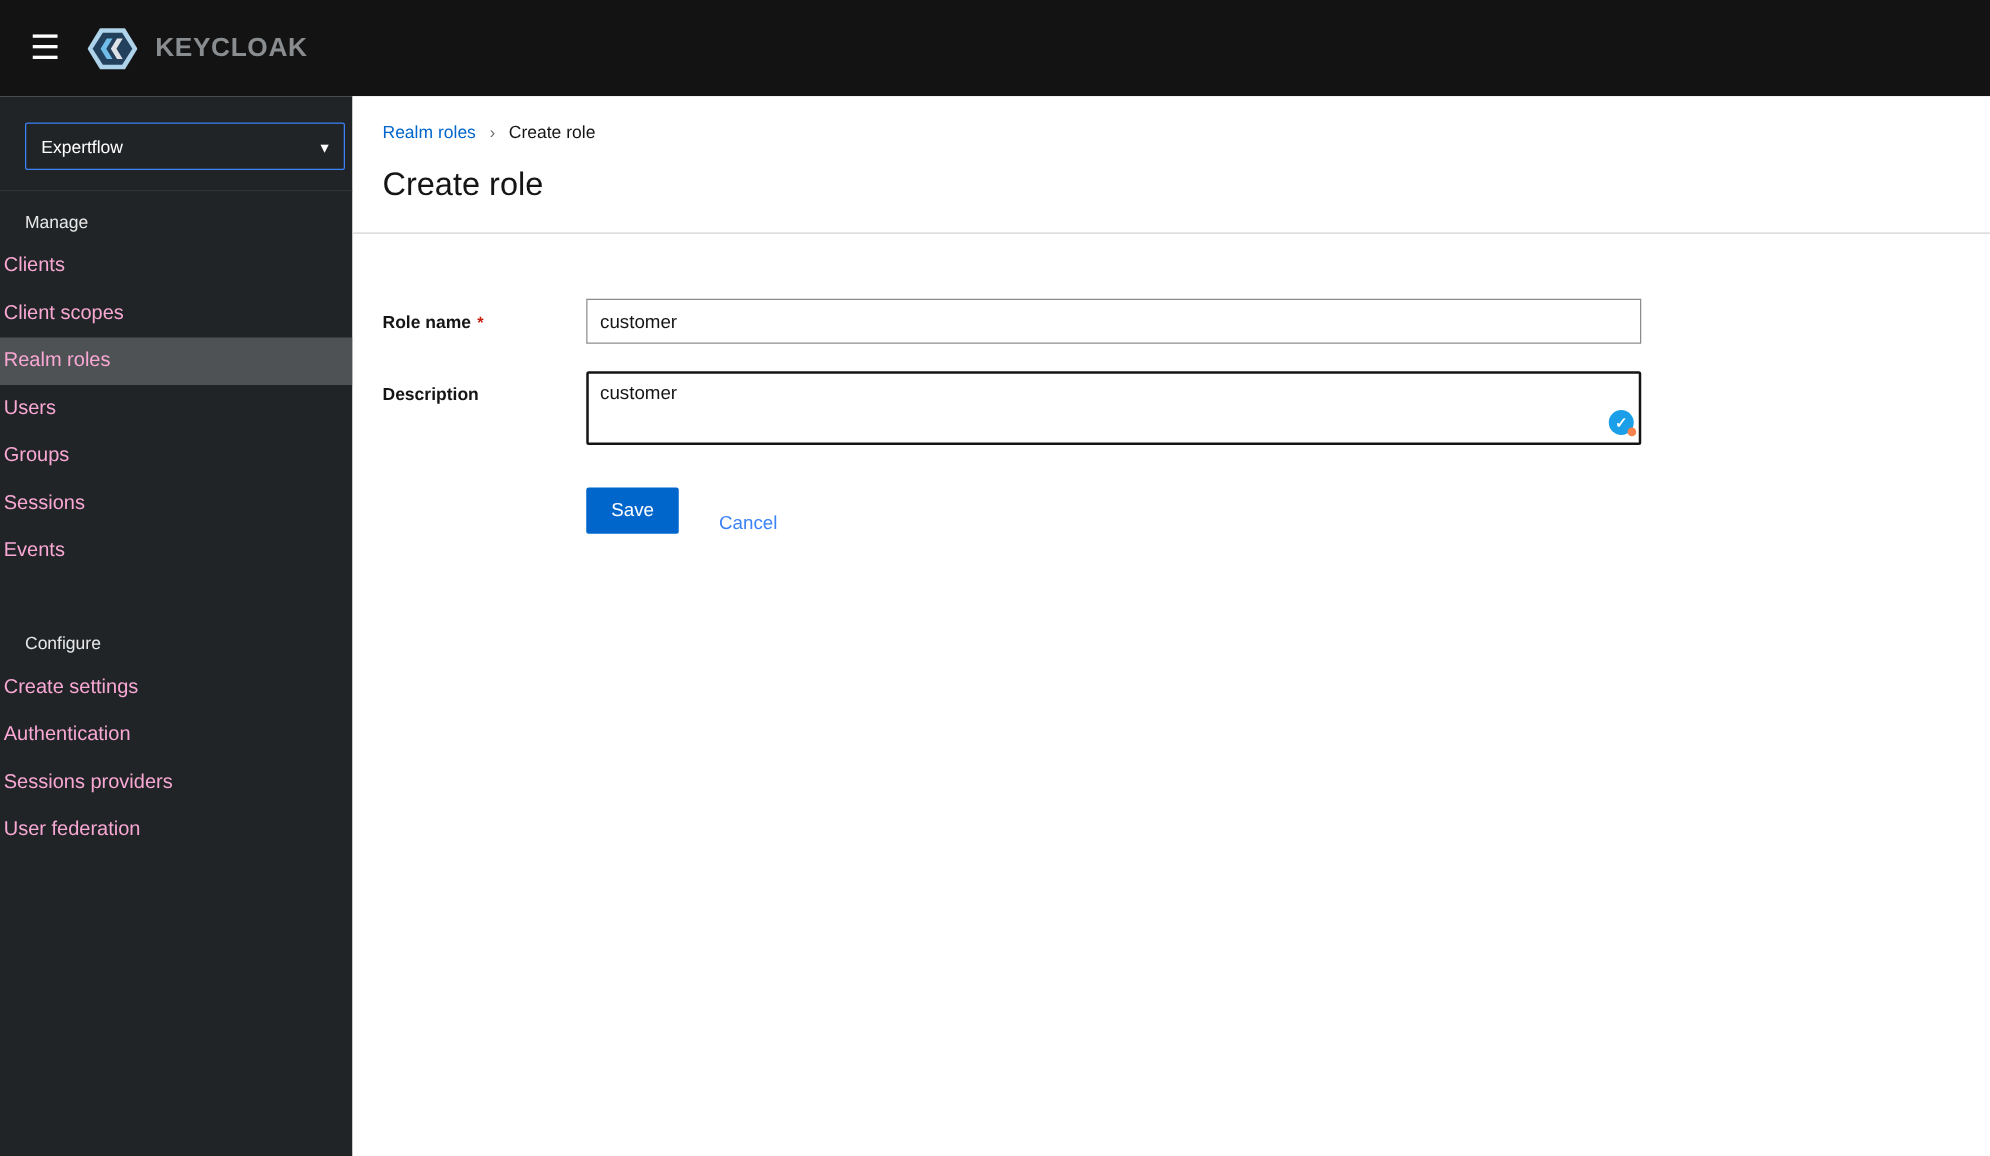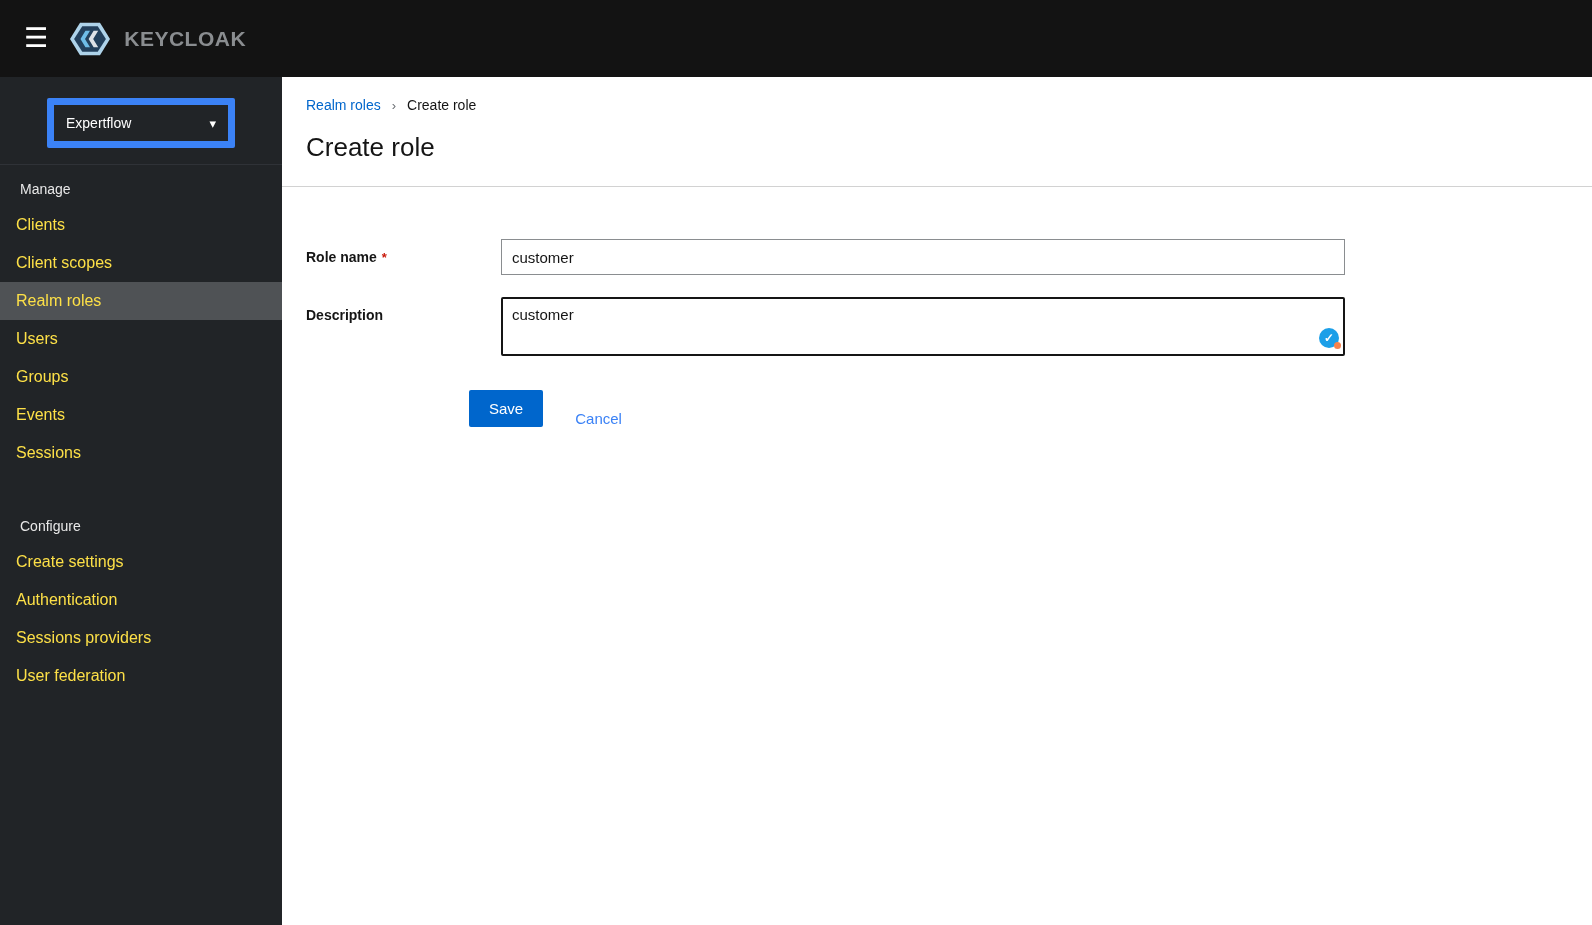--- a/index.html
+++ b/index.html
@@ -46,45 +46,44 @@
   .sidebar {
     width: 282px;
     flex: 0 0 282px;
     background: #212427;
     color: #ffffff;
     display: flex;
     flex-direction: column;
   }
   .realm-select-wrap { padding: 21px 20px 16px; border-bottom: 1px solid #2f3237; }
   .realm-select {
-    width: 188px;
+    width: 256px;
     background: transparent;
-    border: 7px solid #3b82f6;
+    border: 1px solid #3b82f6;
     color: #ffffff;
     font-family: inherit;
     font-size: 14px;
     padding: 10px 12px;
     display: flex;
     justify-content: space-between;
     align-items: center;
     cursor: pointer;
     border-radius: 2px;
-    margin-left: 27px;
   }
   .caret { font-size: 13px; color: #ffffff; line-height: 1; }
   .nav-section-title {
     font-size: 14px;
     color: #e8e8e8;
     padding: 16px 20px 9px;
   }
   .nav-list { list-style: none; margin: 0; padding: 0; }
   .nav-item {
     font-size: 16px;
-    color: #fde047;
-    padding: 10px 16px;
+    color: #f9a8d4;
+    padding: 10px 3px;
     cursor: pointer;
   }
   .nav-item.current { background: #4f5255; }
   .nav-section + .nav-section { margin-top: 30px; }
 
   
   .main { flex: 1; background: #ffffff; min-width: 0; }
   .page-head {
     padding: 20px 24px 23px;
     border-bottom: 1px solid #d2d2d2;
@@ -99,21 +98,20 @@
     font-weight: 500;
     color: #151515;
   }
 
   
   .form { padding: 52px 24px 0; }
   .form-row {
     display: grid;
     grid-template-columns: 163px 844px;
     margin-bottom: 22px;
-    gap: 32px;
   }
   .form-label {
     font-size: 14px;
     font-weight: bold;
     color: #151515;
     padding-top: 10px;
   }
   .required { color: #c9190b; margin-left: 5px; font-size: 13px; }
   .text-input {
     width: 100%;
@@ -222,22 +220,22 @@
       </div>
       <nav>
         <div class="nav-section">
           <div class="nav-section-title">Manage</div>
           <ul class="nav-list">
             <li class="nav-item">Clients</li>
             <li class="nav-item">Client scopes</li>
             <li class="nav-item current">Realm roles</li>
             <li class="nav-item">Users</li>
             <li class="nav-item">Groups</li>
+            <li class="nav-item">Sessions</li>
             <li class="nav-item">Events</li>
-            <li class="nav-item">Sessions</li>
           </ul>
         </div>
         <div class="nav-section">
           <div class="nav-section-title">Configure</div>
           <ul class="nav-list">
             <li class="nav-item">Create settings</li>
             <li class="nav-item">Authentication</li>
             <li class="nav-item">Sessions providers</li>
             <li class="nav-item">User federation</li>
           </ul>

